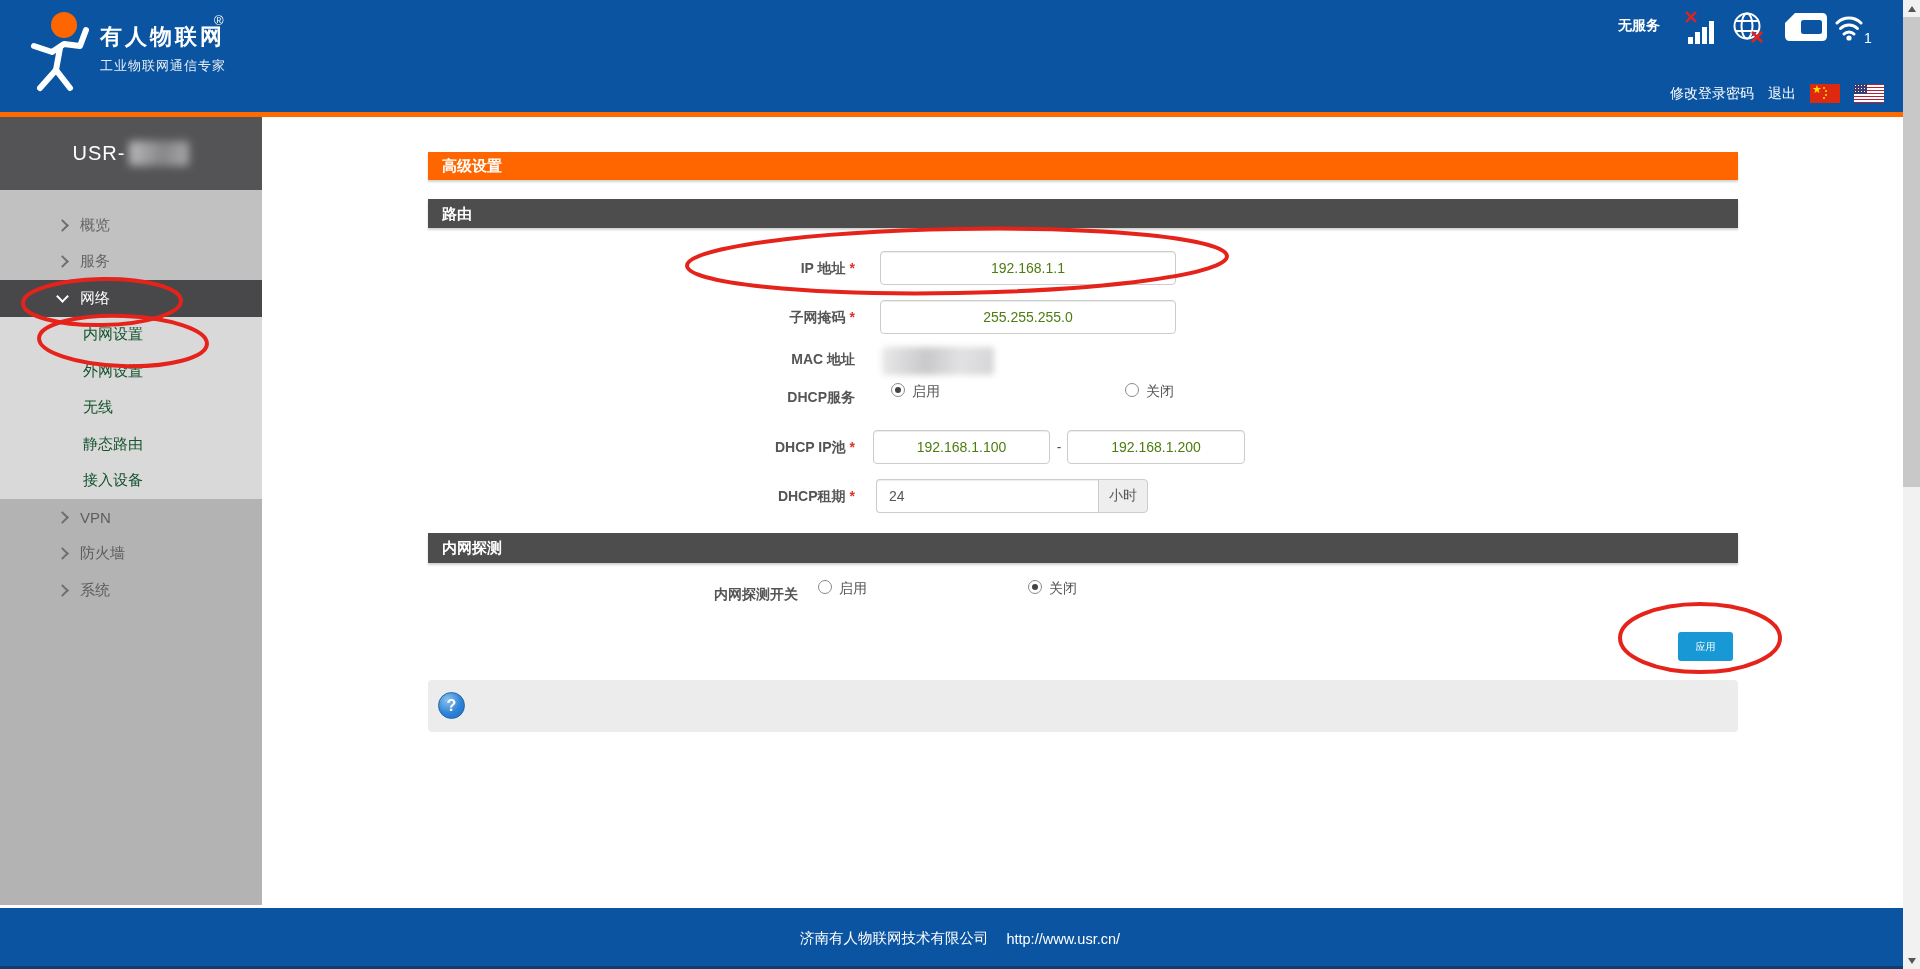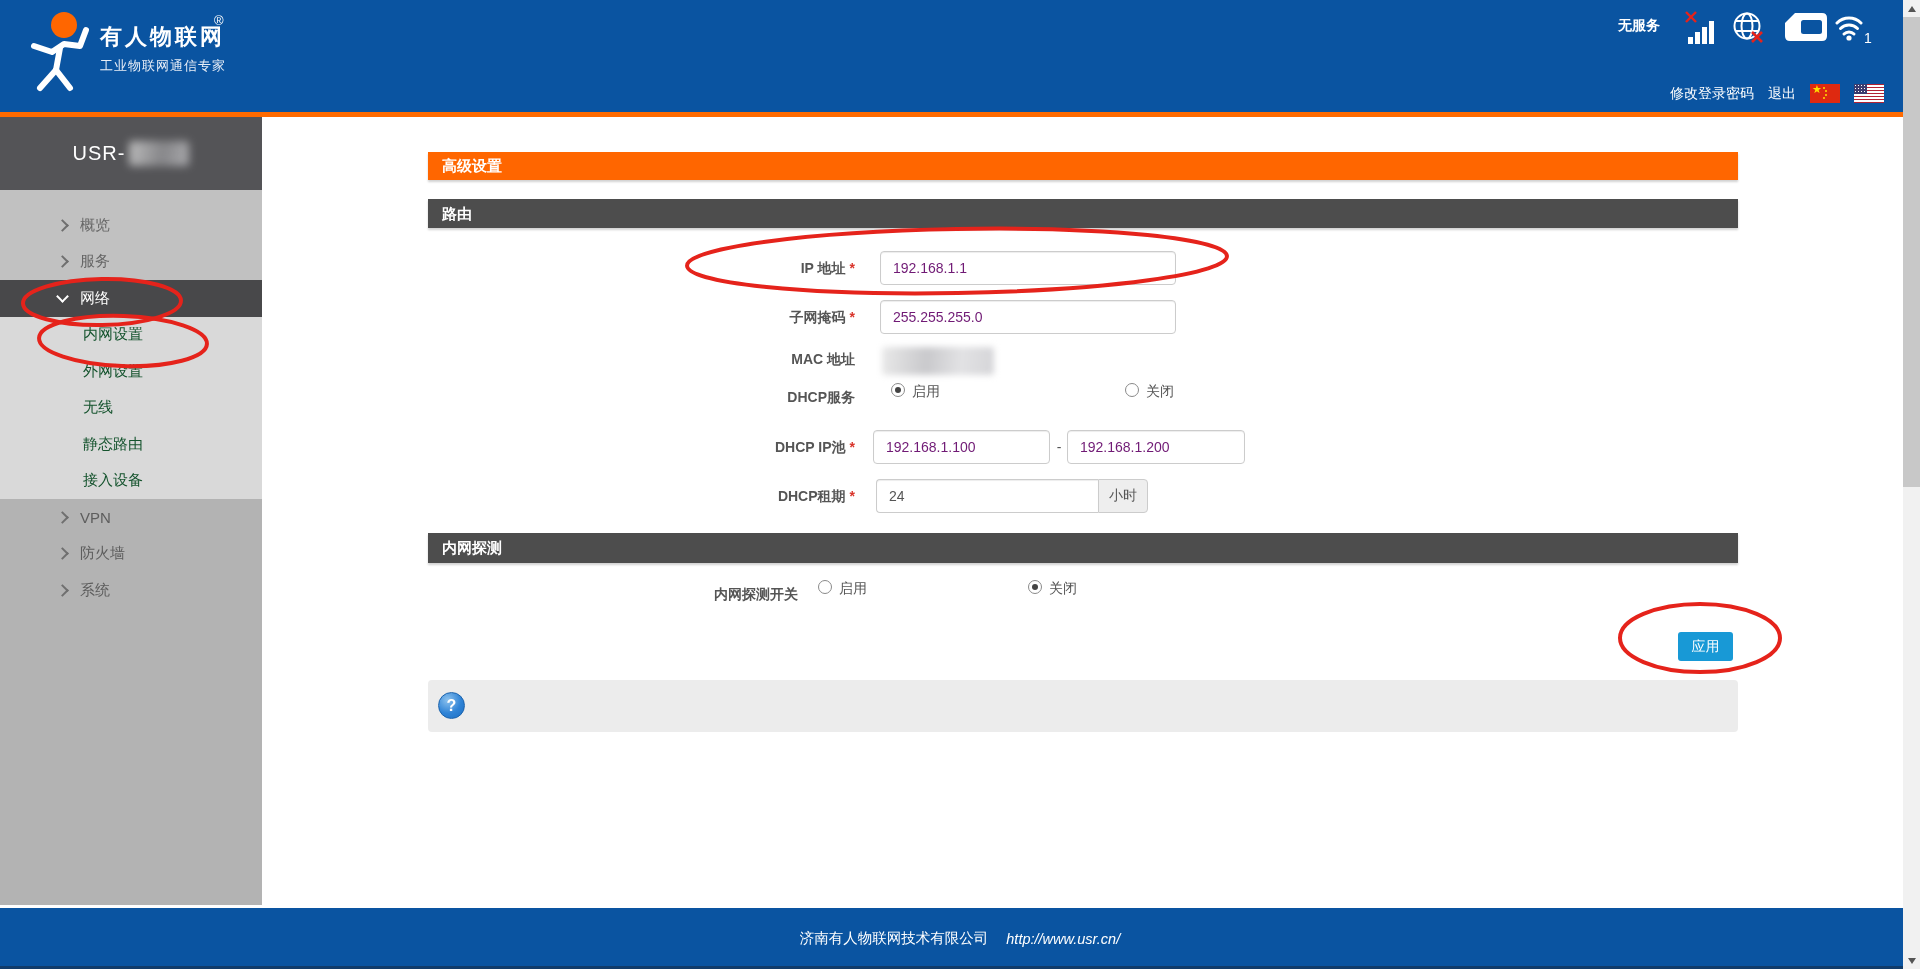--- a/index.html
+++ b/index.html
@@ -55,36 +55,36 @@
   .bar-route { top:82px; }
   .bar-probe { top:416px; height:30px; }
   .frow { position:absolute; left:166px; width:1310px; height:34px; }
   .row-ip { top:134px; } .row-mask { top:183px; } .row-mac { top:228px; height:30px; }
   .row-dhcp { top:266px; height:28px; } .row-pool { top:313px; } .row-lease { top:362px; }
   .row-probe { top:463px; height:28px; }
   .flabel { position:absolute; left:0; top:0; width:427px; text-align:right; font-size:14px; color:#555; line-height:34px;font-weight:bold; }
   .row-mac .flabel, .row-dhcp .flabel, .row-probe .flabel { line-height:28px; }
   .row-probe .flabel { width:370px; }
   .req { color:#d9342b; margin-left:4px; font-size:14px; }
-  .tinput { position:absolute; height:34px; border:1px solid #ccc; border-radius:4px; font-size:14px; color:#701a75; padding:9px 12px; background:#fff; box-shadow:inset 0 1px 1px rgba(0,0,0,.075); font-family:"Liberation Sans","DejaVu Sans",sans-serif; outline:none; }
+  .tinput { position:absolute; height:34px; border:1px solid #ccc; border-radius:4px; font-size:14px; color:#4d7c0f; padding:9px 12px; background:#fff; box-shadow:inset 0 1px 1px rgba(0,0,0,.075); font-family:"Liberation Sans","DejaVu Sans",sans-serif; outline:none;text-align:center; }
   .inp-main { left:452px; top:0; width:296px; }
   .inp-pool1 { left:445px; top:0; width:177px; }
   .inp-pool2 { left:639px; top:0; width:178px; }
   .pool-dash { position:absolute; left:626px; top:0; width:10px; text-align:center; line-height:34px; color:#555; font-size:14px; }
   .lease-group { position:absolute; left:448px; top:0; display:flex; }
   .inp-lease { position:relative; width:222px; height:34px; border:1px solid #ccc; border-right:none; border-radius:4px 0 0 4px; font-size:14px; color:#555; padding:0 12px; box-shadow:inset 0 1px 1px rgba(0,0,0,.075); outline:none; font-family:"Liberation Sans","DejaVu Sans",sans-serif; }
   .addon { width:50px; height:34px; background:#eee; border:1px solid #ccc; border-radius:0 4px 4px 0; font-size:14px; color:#555; display:flex; align-items:center; justify-content:center; }
   .mac-blur { position:absolute; left:454px; top:2px; width:112px; height:28px; border-radius:3px; background:linear-gradient(95deg,#e9e9e9,#c9c9cc 40%,#e2e2e4 70%,#d5d5d8); filter:blur(3px); }
   .radio-group { position:absolute; top:0; display:flex; height:28px; gap:7px; }
   .rg-1 { left:463px; } .rg-2 { left:697px; }
   .row-probe .rg-1 { left:390px; } .row-probe .rg-2 { left:600px; }
   .radio { width:14px; height:14px; border:1px solid #8a8a8a; border-radius:50%; background:#fff; position:relative; flex:0 0 auto; }
   .radio.checked::after { content:""; position:absolute; left:3px; top:3px; width:6px; height:6px; border-radius:50%; background:#444; }
   .radio-label { font-size:14px; color:#555; }
-  .apply-btn { position:absolute; left:1416px; top:515px; width:55px; height:29px; background:#1899d6; color:#fff; border:none; border-radius:3px; font-size:14px; cursor:pointer; font-family:"Liberation Sans","DejaVu Sans",sans-serif; }
+  .apply-btn { position:absolute; left:1416px; top:515px; width:55px; height:29px; background:#1899d6; color:#fff; border:none; border-radius:3px; font-size:10px; cursor:pointer; font-family:"Liberation Sans","DejaVu Sans",sans-serif; }
   .help-bar { position:absolute; left:166px; top:563px; width:1310px; height:52px; background:#ececec; border-radius:4px; }
   .help-icon { position:absolute; left:10px; top:12px; width:27px; height:27px; border-radius:50%;
       background:radial-gradient(circle at 35% 28%, #8cc2ee, #2f83d6 55%, #1c6ec2); border:1px solid #1b63ad;
       color:#fff; font-size:16px; font-weight:bold; display:flex; align-items:center; justify-content:center; cursor:pointer; }
 
   
   .footer { position:absolute; left:0; top:908px; width:1920px; height:61px; background:#0a54a1; display:flex; align-items:center; justify-content:center; gap:18px; }
   .footer-text { color:#fff; font-size:14.5px; }
   .footer-edge { position:absolute; left:0; bottom:0; width:1920px; height:3px; background:#113c6b; }
 
@@ -287,21 +287,21 @@
 
     <button class="apply-btn">应用</button>
 
     <div class="help-bar">
       <div class="help-icon">?</div>
     </div>
   </div>
 
   <div class="footer">
     <span class="footer-text">济南有人物联网技术有限公司</span>
-    <a class="footer-text" style="text-decoration:none;font-style:italic;">http://www.usr.cn/</a>
+    <a class="footer-text" style="text-decoration:none;">http://www.usr.cn/</a>
     <div class="footer-edge"></div>
   </div>
 
   <div class="scrollbar">
     <div class="sb-btn sb-up">
         <span class="tri-up"></span>
       </div>
     <div class="sb-thumb"></div>
     <div class="sb-btn sb-down">
         <span class="tri-down"></span>

